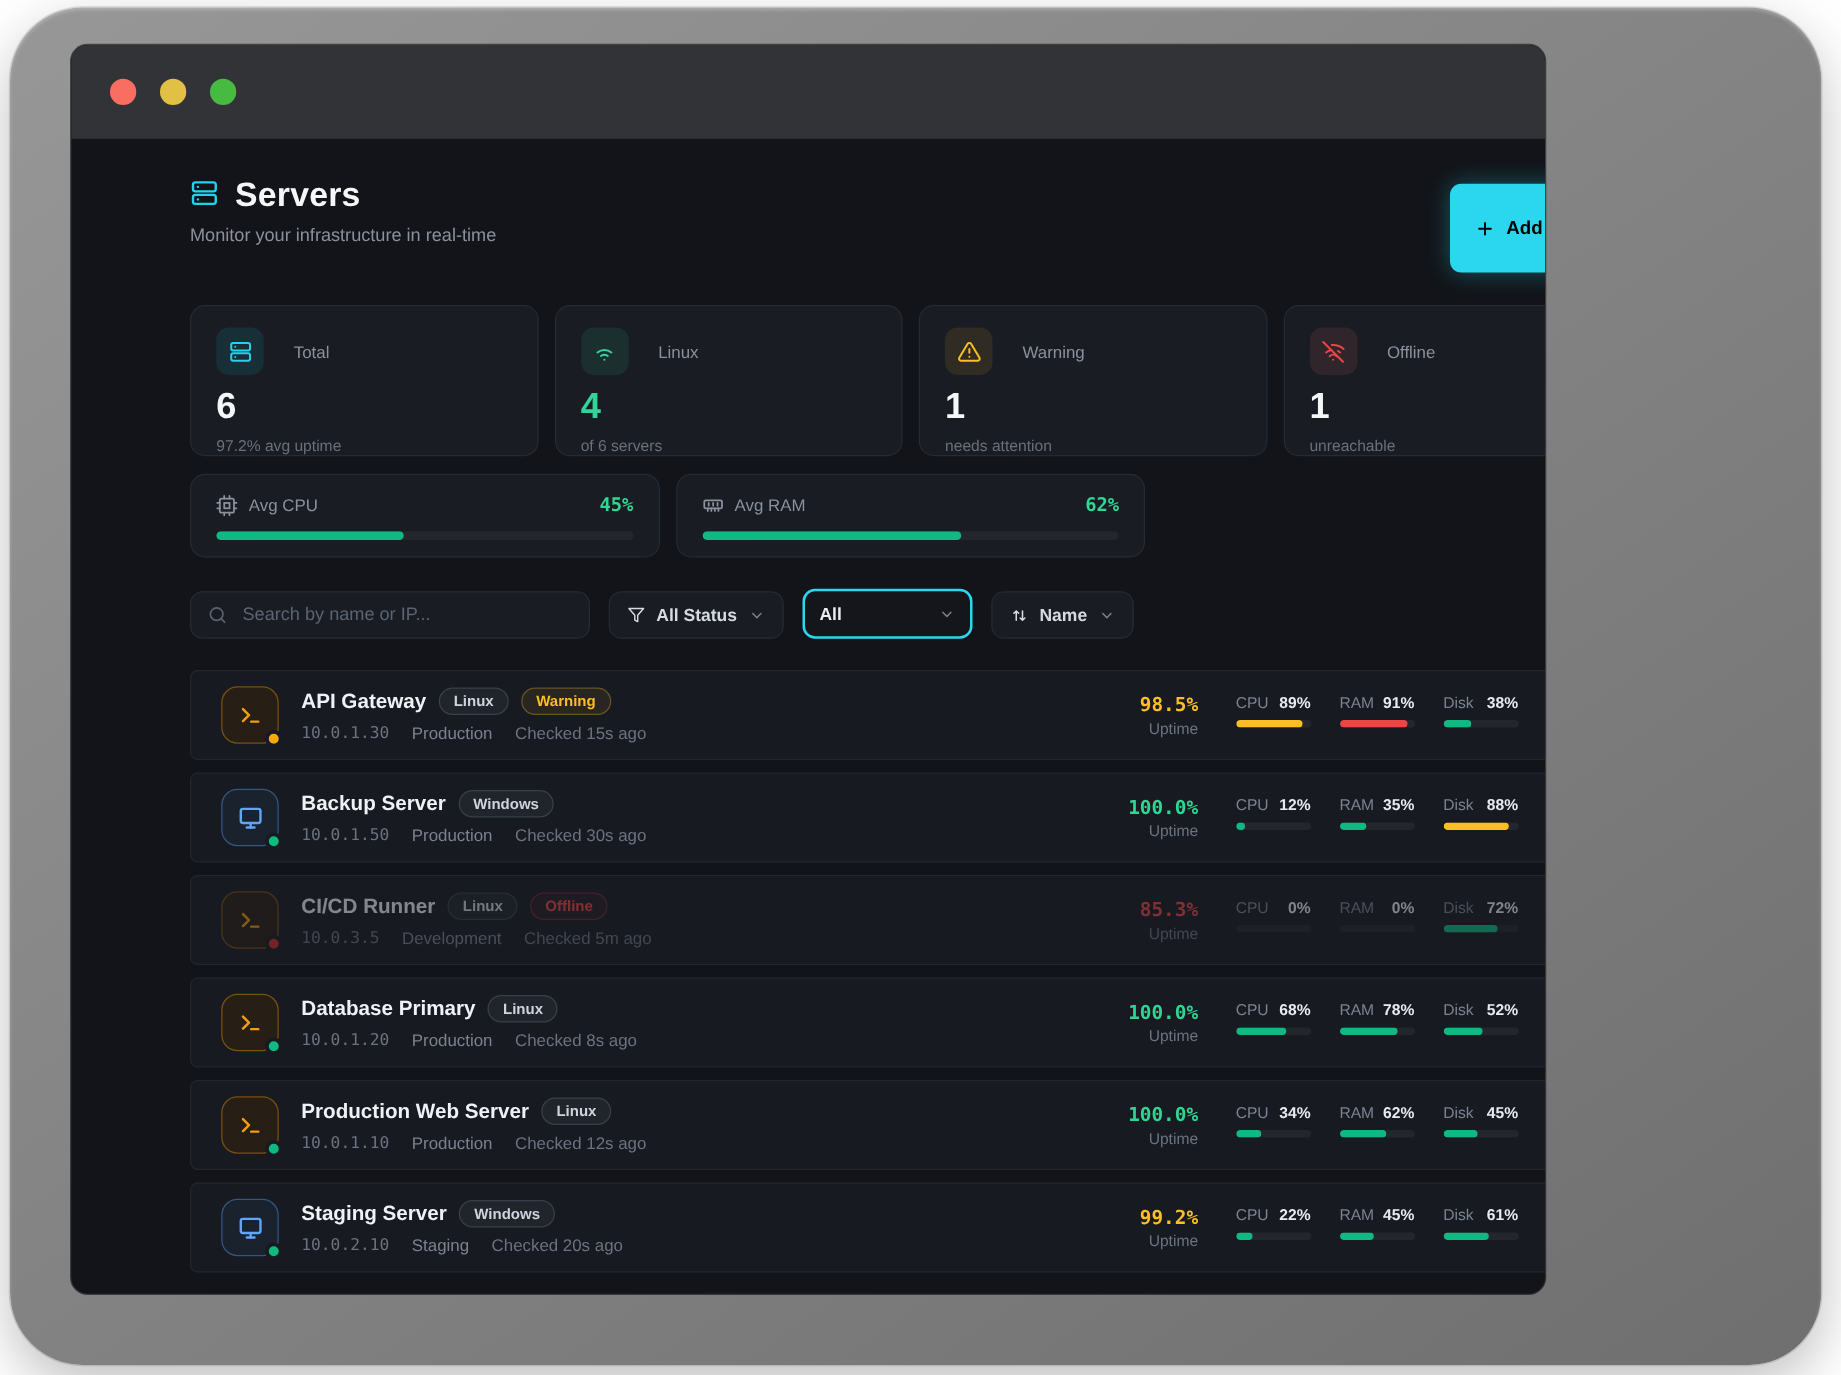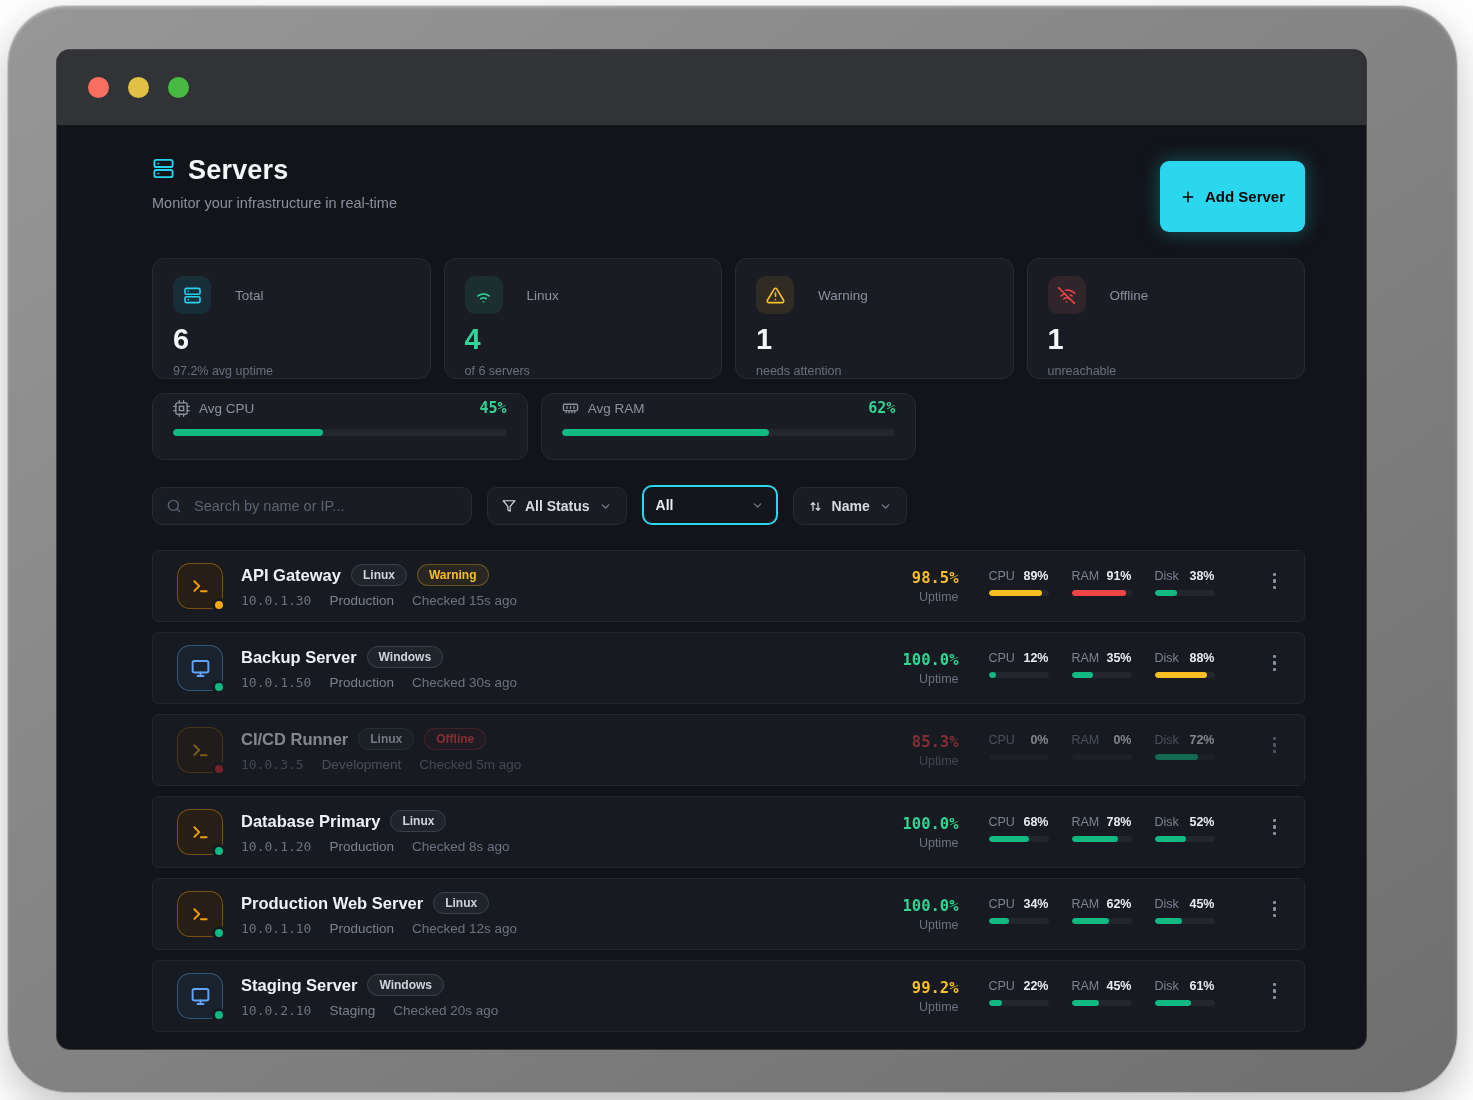--- a/index.html
+++ b/index.html
@@ -9,21 +9,21 @@
     background:#ffffff;
     font-family:"Liberation Sans", sans-serif;
   }
   .bezel {
     position:absolute; left:8px; top:6px; width:1449px; height:1086px;
     border-radius:58px;
     background:linear-gradient(145deg,#979797,#6f6f6f);
     box-shadow:0 0 0 1px rgba(0,0,0,.12), inset 0 2px 3px rgba(255,255,255,.25), 0 16px 44px rgba(0,0,0,.25);
   }
   .window {
-    position:absolute; left:57px; top:50px; width:1309px; height:999px;
+    position:absolute; left:57px; top:36px; width:1179px; height:999px;
     border-radius:13px; overflow:hidden; background:#121419;
     box-shadow:0 0 0 1px rgba(0,0,0,.55);
   }
   .titlebar {
     height:75px; background:#313337; display:flex; align-items:center;
     padding-left:31px; gap:19px;
   }
   .tl-dot { width:21px; height:21px; border-radius:50%; cursor:pointer; }
   .tl-red { background:#f86f61; } .tl-yellow { background:#e2c044; } .tl-green { background:#47ba41; }
 
@@ -52,21 +52,21 @@
   .ic-green { background:rgba(52,211,153,.10); color:#34d399; }
   .ic-amber { background:rgba(251,191,36,.10); color:#fbbf24; }
   .ic-red   { background:rgba(248,113,113,.10); color:#ef4444; }
   .sc-label { font-size:13.5px; color:#8a919e; }
   .sc-value { font-size:29px; font-weight:700; color:#f4f6f8; margin-top:11px; line-height:1; }
   .sc-value.t-green { color:#34d399; }
   .sc-sub { font-size:12.5px; color:#69707c; margin-top:10px; }
 
   
   .avg-grid { display:grid; grid-template-columns:repeat(3,1fr); gap:13px; margin-top:14px; }
-  .avg-card { background:#191c23; border:1px solid #262a33; border-radius:12px; padding:5px 20px; height:67px; }
+  .avg-card { background:#191c23; border:1px solid #262a33; border-radius:12px; padding:15px 20px; height:67px; }
   .av-top { display:flex; align-items:center; justify-content:space-between; }
   .av-left { display:flex; align-items:center; gap:9px; color:#8a919e; }
   .av-label { font-size:13.5px; color:#8a919e; }
   .av-value { font-family:"DejaVu Sans Mono",monospace; font-size:15px; font-weight:700; color:#2fd692; }
   .av-bar { margin-top:12px; height:7px; border-radius:99px; background:#23262d; overflow:hidden; }
   .av-fill { height:100%; border-radius:99px; background:#10b981; }
 
   
   .filter-row { display:flex; align-items:flex-end; gap:15px; margin-top:25px; }
   .search-box {

